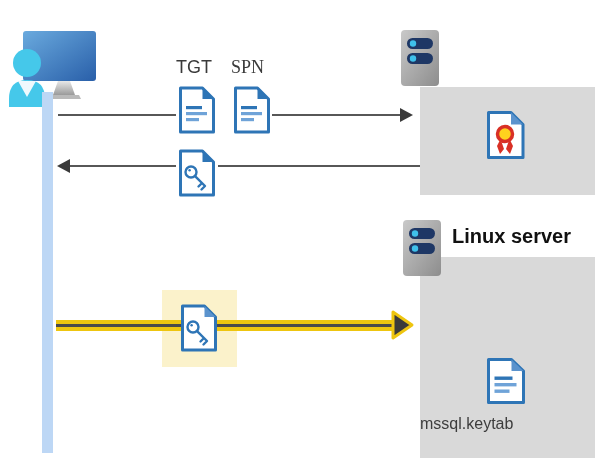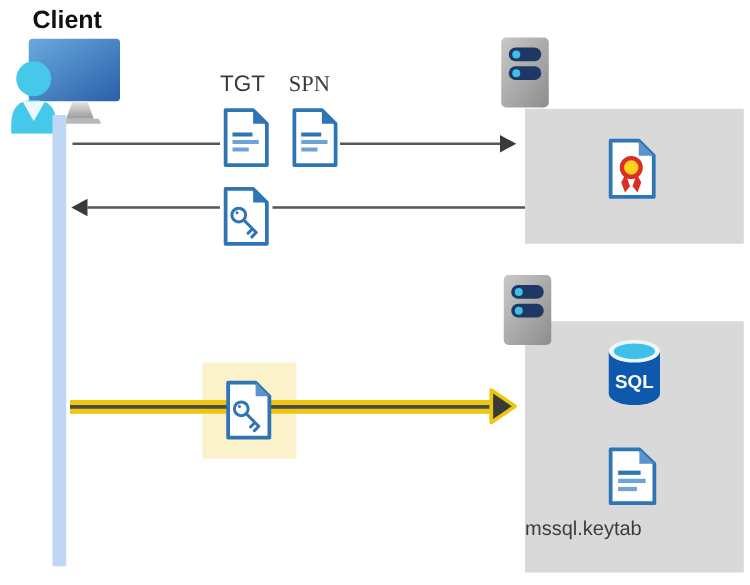--- a/index.html
+++ b/index.html
@@ -19,21 +19,20 @@
   .yellow-band .core{position:absolute;left:0;top:4px;width:100%;height:3px;background:#4a4a4a;}
   .highlight{background:#fbf2cb;}
   .keytab-label{font-size:16px;color:#3d3d3d;text-align:left;}
   svg{display:block;}
 </style>
 </head>
 <body>
 
 <div id="canvas">
 
-  <div class="abs node-title" style="left:26px;top:5px;">Client</div>
 
   <div class="abs" style="left:8px;top:29px;">
     <svg width="92" height="78" viewBox="0 0 92 78">
       <defs>
         <linearGradient id="monGrad" x1="0" y1="0" x2="1" y2="1">
           <stop offset="0" stop-color="#6aaade"></stop>
             <stop offset="1" stop-color="#295fa9"></stop>
         </linearGradient>
         <linearGradient id="standGrad" x1="0" y1="0" x2="0" y2="1">
           <stop offset="0" stop-color="#e8e8e8"></stop>
@@ -132,29 +131,22 @@
         </linearGradient>
       </defs>
       <rect x="1" y="1" width="38" height="56" rx="4" fill="url(#srvGrad2)"></rect>
       <rect x="7" y="9" width="26" height="11" rx="5.5" fill="#1e3765"></rect>
       <circle cx="13" cy="14.5" r="3.2" fill="#3fc0ea"></circle>
       <rect x="7" y="24" width="26" height="11" rx="5.5" fill="#1e3765"></rect>
       <circle cx="13" cy="29.5" r="3.2" fill="#3fc0ea"></circle>
     </svg>
   </div>
 
+  <div class="abs node-title" style="left:452px;top:225px;">Linux server</div>
 
-  <div class="abs" style="left:485px;top:269px;">
-    <svg width="45" height="60" viewBox="0 0 45 60">
-      <path d="M2 12 V46 a20.5 9 0 0 0 41 0 V12 Z" fill="#0e59ae"></path>
-      <ellipse cx="22.5" cy="12" rx="20.5" ry="9" fill="#eef8fc"></ellipse>
-      <ellipse cx="22.5" cy="12" rx="16.5" ry="6.3" fill="#3fc0ea"></ellipse>
-      <text x="22.5" y="41" text-anchor="middle" font-family="Liberation Sans, sans-serif" font-size="15" font-weight="bold" fill="#ffffff">SQL</text>
-    </svg>
-  </div>
 
   <div class="abs highlight" style="left:162px;top:290px;width:75px;height:77px;"></div>
 
   <div class="abs yellow-band" style="left:56px;top:320px;width:339px;height:11px;">
     <div class="core"></div>
   </div>
   <div class="abs" style="left:391px;top:308px;">
     <svg width="24" height="34" viewBox="0 0 24 34">
       <polygon points="2,4 21,17 2,30" fill="#3a3a3a" stroke="#eec50f" stroke-width="3" stroke-linejoin="round"></polygon>
     </svg>

